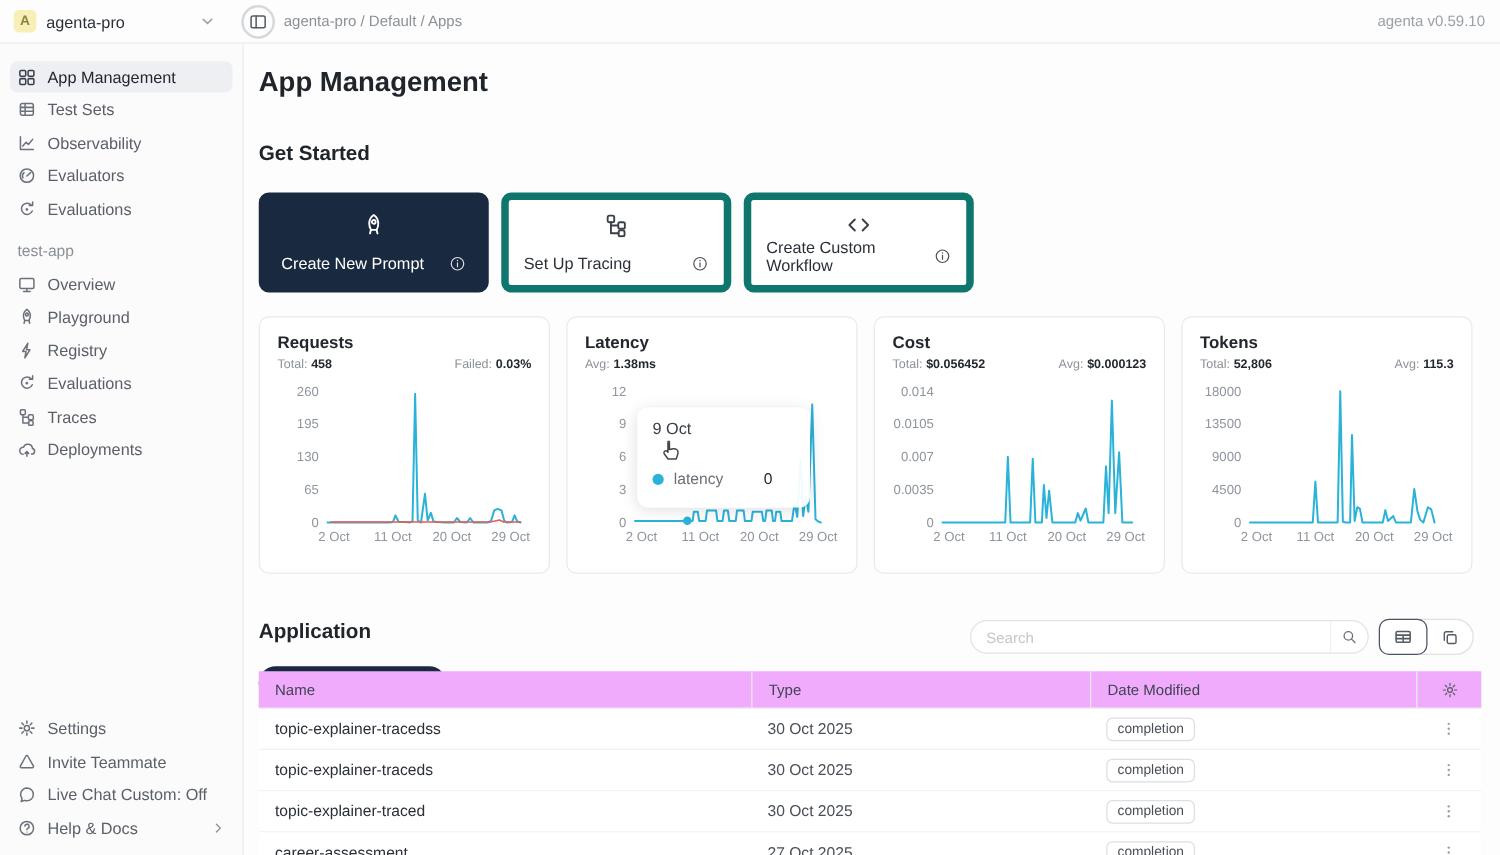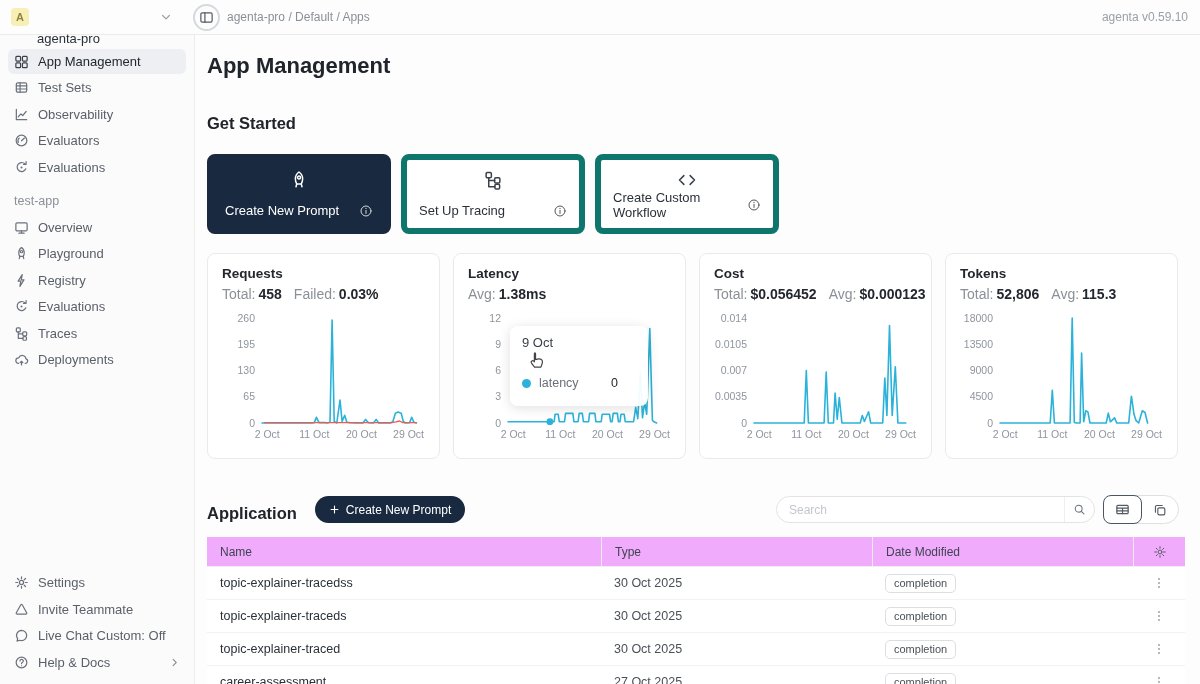--- a/index.html
+++ b/index.html
@@ -10,21 +10,21 @@
   }
   .icw { display:inline-flex; align-items:center; justify-content:center; flex:0 0 auto; }
   .icw svg { display:block; }
 
   
   .topbar { position:absolute; top:0; left:0; right:0; height:35px; background:#fdfdfd;
             border-bottom:1px solid #ebebeb; display:flex; align-items:center; z-index:20; }
   .avatar { position:absolute; left:11px; top:8px; width:18px; height:18px; border-radius:4px;
             background:#f7efb6; color:#8f8440; font-size:11px; font-weight:700;
             display:flex; align-items:center; justify-content:center; }
-  .ws-name { position:absolute; left:37px; top:10px; font-size:13px; color:#2b3038;margin-top:21px; }
+  .ws-name { position:absolute; left:37px; top:10px; font-size:13px; color:#2b3038; }
   .ws-chev { position:absolute; left:160px; top:11px; color:#9aa0a7; }
   .panel-btn { position:absolute; left:193px; top:4px; width:27px; height:27px; border-radius:50%;
                border:2px solid #d6d8db; background:#fdfdfd; display:flex; align-items:center;
                justify-content:center; color:#555b63; cursor:pointer; }
   .breadcrumb { position:absolute; left:227px; top:10px; font-size:12px; color:#8b9097; }
   .version { position:absolute; right:12px; top:10px; font-size:12px; color:#9aa0a7; }
 
   
   .sidebar { position:absolute; top:35px; left:0; width:195px; bottom:0; background:#fbfbfc;
              border-right:1px solid #ececec; padding-top:12px; }
@@ -50,35 +50,35 @@
   .gs-card.dark { background:#192940; border-color:#192940; color:#fff; }
   .gs-card.dark .icw { color:#fff; }
   .gs-card-bottom { display:flex; align-items:center; justify-content:space-between;
                     font-size:13px; font-weight:500; }
   .gs-card-bottom .icw { color:inherit; opacity:.85; }
 
   .stats-row { position:absolute; left:11px; top:218px; display:flex; gap:13px; }
   .stat-card { width:233px; height:206px; background:#fff; border:1px solid #e9eaec; border-radius:8px;
                padding:12px 14px; position:relative; }
   .stat-title { font-size:13.5px; font-weight:700; color:#23272e; }
-  .stat-sub { margin-top:5px; font-size:14px; color:#8b9097; display:flex; gap:12px; }
+  .stat-sub { margin-top:5px; font-size:10px; color:#8b9097; display:flex; gap:12px;justify-content:space-between; }
   .stat-sub b { color:#23272e; margin-left:3px; font-weight:700; }
   .chart-box { margin-top:9px; }
 
   .chart-tooltip { position:absolute; left:56px; top:72px; width:138px; height:80px;
                    background:rgba(255,255,255,.94); border-radius:8px; padding:9px 12px;
                    box-shadow:0 2px 12px rgba(0,0,0,.13); z-index:6; }
   .tt-date { font-size:13px; color:#3a4049; }
   .tt-pointer { position:absolute; left:17px; top:25px; }
   .tt-row { position:absolute; left:12px; right:12px; top:50px; display:flex; align-items:center; font-size:12.5px; }
   .tt-dot { width:9px; height:9px; border-radius:50%; margin-right:8px; }
   .tt-label { color:#6a7077; }
   .tt-value { margin-left:auto; margin-right:18px; color:#23272e; }
 
-  .app-row { position:absolute; left:11px; top:461px; display:flex; align-items:flex-end; gap:18px; }
+  .app-row { position:absolute; left:11px; top:461px; display:flex; align-items:flex-start; gap:18px;flex-direction:column; }
   .app-title { font-size:16.5px; font-weight:700; color:#20242b; }
   .create-btn { background:#192940; color:#fff; height:27px; border:none; border-radius:14px;
                 padding:0 14px; font-size:12px; font-family:inherit; display:flex; align-items:center;
                 gap:6px; cursor:pointer; }
   .search-wrap { position:absolute; left:580px; top:461px; width:319px; height:27px; border:1px solid #e3e3e3;
                  border-radius:14px; background:#fff; display:flex; align-items:center; overflow:hidden; }
   .search-wrap input { flex:1; border:none; outline:none; font-size:12px; padding:0 12px;
                        font-family:inherit; color:#3a4049; background:transparent; }
   .search-wrap input::placeholder { color:#c3c7cd; }
   .search-icn { width:30px; height:100%; display:flex; align-items:center; justify-content:center;

